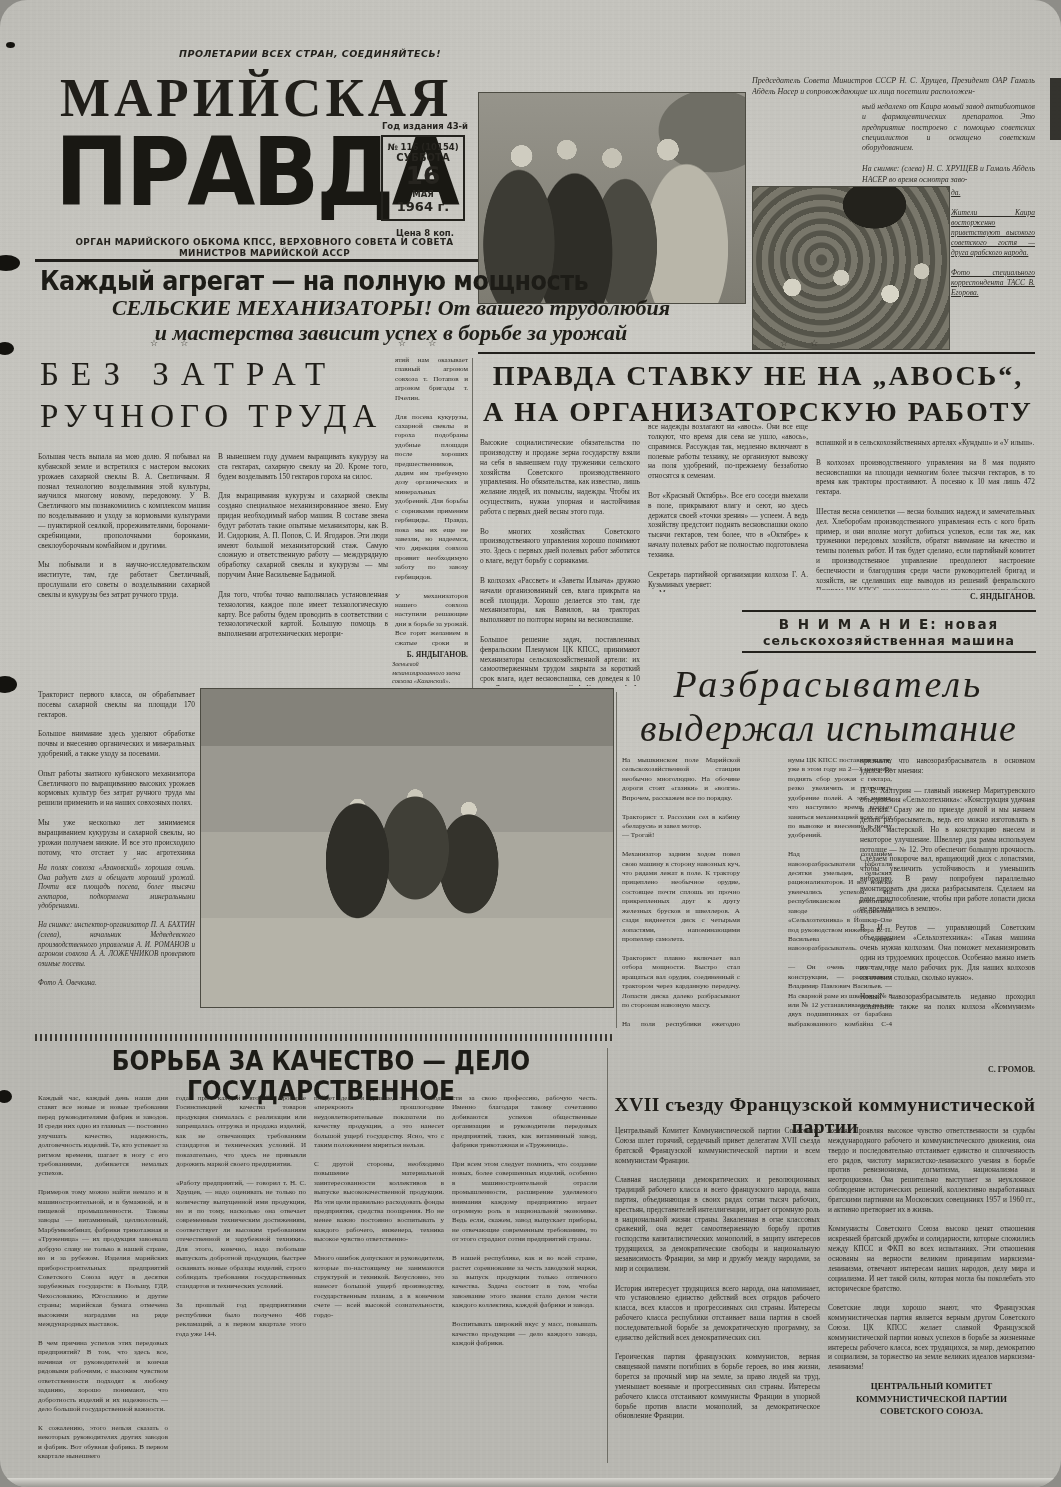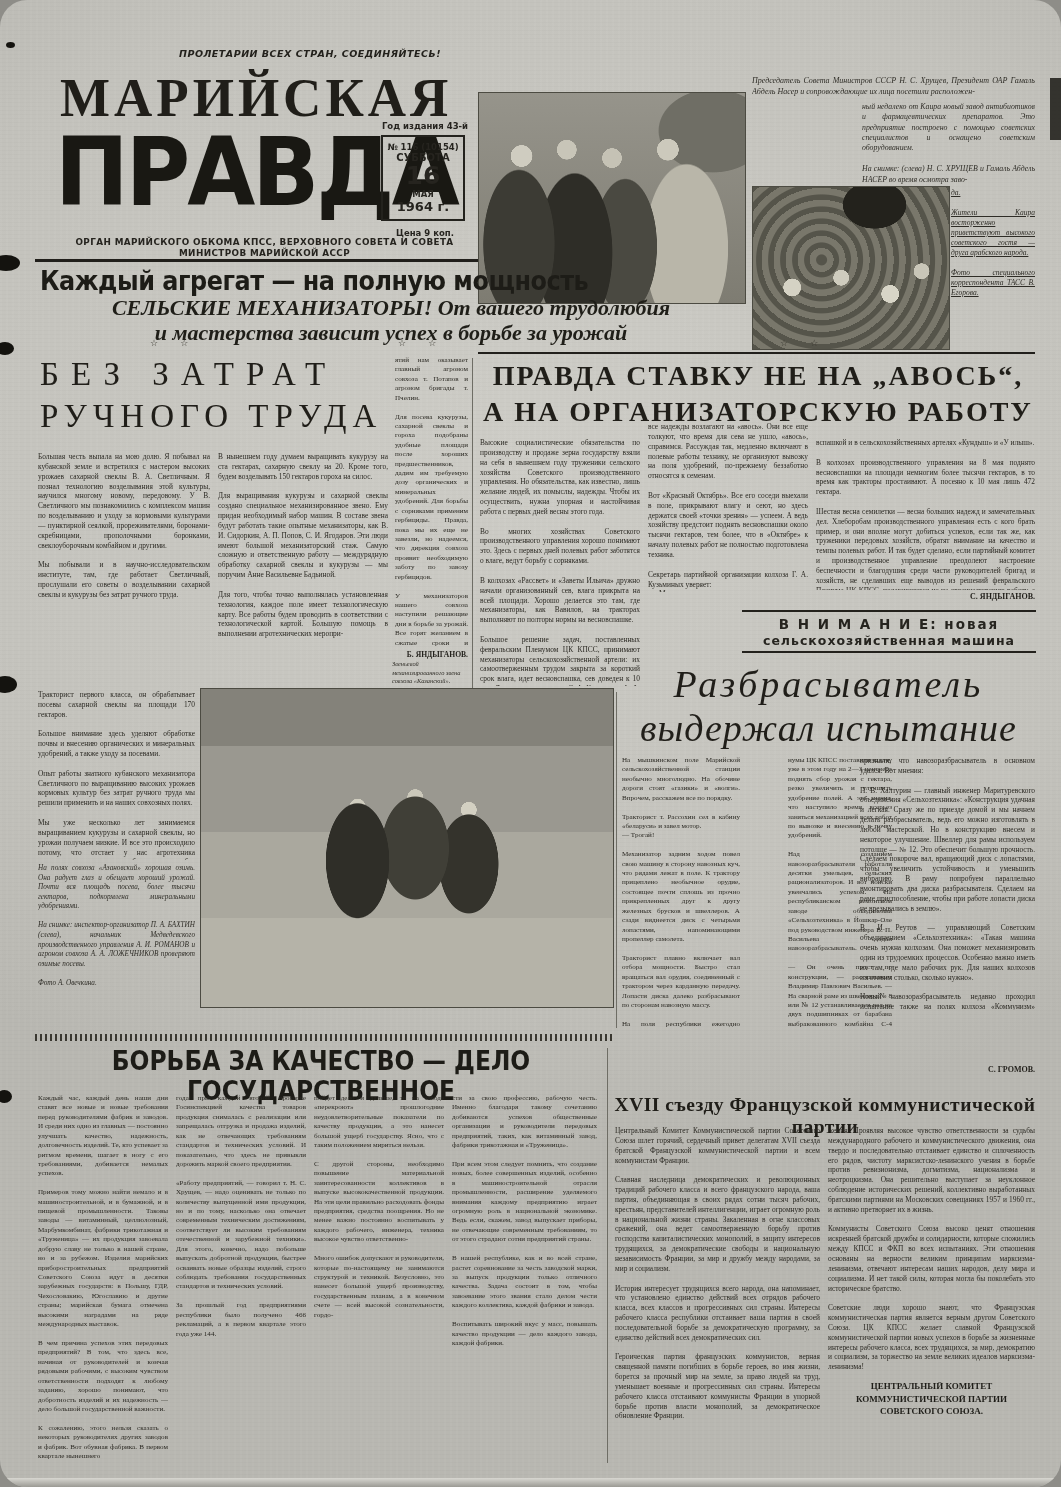--- a/index.html
+++ b/index.html
@@ -45,21 +45,21 @@
   <div class="abs sans b ctr" style="left:378px;top:121px;width:94px;font-size:8.5px;">Год издания 43-й</div>
 
   <div class="abs ctr sans" style="left:381px;top:135px;width:84px;height:86px;border:2px solid #23221d;padding-top:5px;box-sizing:border-box;">
     <div class="b" style="font-size:8.5px;">№ 116 (10154)</div>
     <div class="b" style="font-size:10px;">СУББОТА</div>
     <div class="b" style="font-size:25px;line-height:1.05;">16</div>
     <div class="b" style="font-size:8.5px;">МАЯ</div>
     <div class="b" style="font-size:13px;">1964 г.</div>
   </div>
 
-  <div class="abs sans b ctr" style="left:378px;top:228px;width:94px;font-size:8.5px;">Цена 9 коп.</div>
+  <div class="abs sans b ctr" style="left:378px;top:228px;width:94px;font-size:8.5px;">Цена 8 коп.</div>
 
   <div class="abs sans b ctr" style="left:62px;top:237px;width:405px;font-size:8.8px;line-height:1.25;letter-spacing:.4px;">ОРГАН МАРИЙСКОГО ОБКОМА КПСС, ВЕРХОВНОГО СОВЕТА И СОВЕТА МИНИСТРОВ МАРИЙСКОЙ АССР</div>
 
   <div class="abs rule" style="left:35px;top:259px;width:710px;height:3px;"></div>
 
 
   <div class="abs txt cap" style="left:752px;top:76px;width:283px;height:24px;font-size:8px;">Председатель Совета Министров СССР Н. С. Хрущев, Президент ОАР Гамаль Абдель Насер и сопровождающие их лица посетили расположен-</div>
 
   <div class="abs photo" style="left:478px;top:92px;width:266px;height:210px;background:
          radial-gradient(circle 11px at 16% 30%, #cfccc0 97%, transparent),

